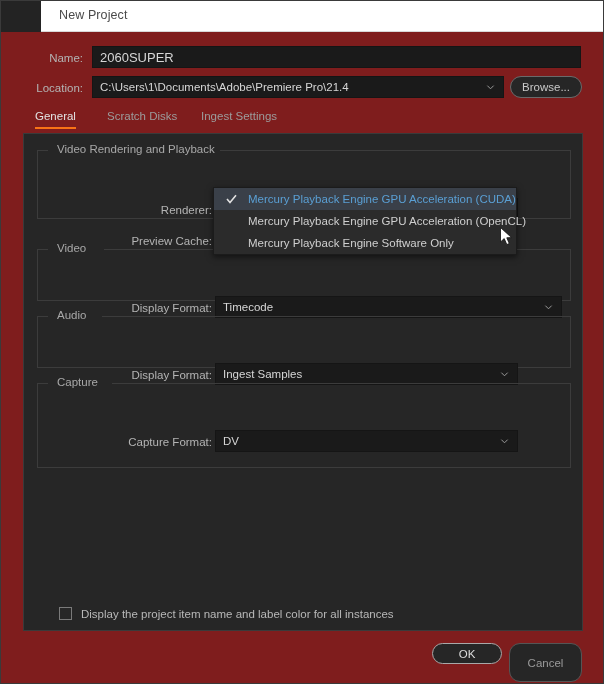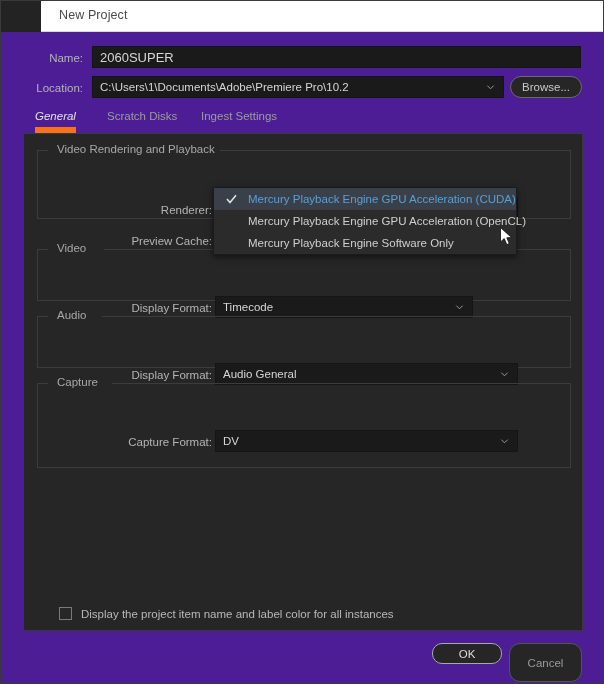--- a/index.html
+++ b/index.html
@@ -55,21 +55,21 @@
     cursor: default;
   }
   #close-btn svg { display: block; }
 
   
   #body {
     position: absolute;
     left: 0; top: 31px;
     width: 604px;
     height: 653px;
-    background: #4c1d95;
+    background: #7f1d1d;
   }
 
   .row-label {
     position: absolute;
     font-size: 11.5px;
     color: #b4b4b4;
     text-align: right;
     white-space: nowrap;
   }
 
@@ -149,22 +149,21 @@
     position: absolute;
     top: 0;
     font-size: 11.5px;
     color: #9c9c9c;
     cursor: default;
     white-space: nowrap;
     padding-bottom: 5px;
   }
   .tab.active {
     color: #e2e2e2;
-    border-bottom: 6px solid #f97316;
-    font-style: italic;
+    border-bottom: 2px solid #f97316;
   }
 
   
   #tab-panel {
     position: absolute;
     left: 22px;
     top: 101px;
     width: 560px;
     height: 498px;
     border: 1px solid #3a3a3a;
@@ -290,21 +289,21 @@
 
   <div id="body">
 
     <div class="row-label" style="left:0; top:20px; width:82px;">Name:</div>
     <div class="text-input" style="left:91px; top:14px; width:489px; height:22px;">
       <span>2060SUPER</span>
     </div>
 
     <div class="row-label" style="left:0; top:50px; width:82px;">Location:</div>
     <div class="combo" style="left:91px; top:44px; width:412px; height:22px;">
-      <span class="val">C:\Users\1\Documents\Adobe\Premiere Pro\10.2</span>
+      <span class="val">C:\Users\1\Documents\Adobe\Premiere Pro\21.4</span>
       <svg class="chev" viewBox="0 0 10 10">
         <polyline points="1.5,3.5 5,7 8.5,3.5" fill="none" stroke="#9a9a9a" stroke-width="1.1"></polyline>
       </svg>
     </div>
     <div class="pill-btn" style="left:509px; top:44px; width:72px; height:22px;">
       <span>Browse...</span>
     </div>
 
     <div id="tabs">
       <div class="tab active" style="left:12px;">
@@ -331,34 +330,34 @@
           <polyline points="1.5,3.5 5,7 8.5,3.5" fill="none" stroke="#9a9a9a" stroke-width="1.1"></polyline>
         </svg>
       </div>
       <div class="row-label" style="left:68px; top:101px; width:120px;">Preview Cache:</div>
 
       <div class="group" style="left:13px; top:115px; width:534px; height:52px;">
         <div class="group-line-right" style="left:66px; right:0;"></div>
         <div class="group-title">Video</div>
       </div>
       <div class="row-label" style="left:68px; top:168px; width:120px;">Display Format:</div>
-      <div class="combo" style="left:191px; top:162px; width:258px; height:22px;">
+      <div class="combo" style="left:191px; top:162px; width:347px; height:22px;">
         <span class="val">Timecode</span>
         <svg class="chev" viewBox="0 0 10 10">
           <polyline points="1.5,3.5 5,7 8.5,3.5" fill="none" stroke="#9a9a9a" stroke-width="1.1"></polyline>
         </svg>
       </div>
 
       <div class="group" style="left:13px; top:182px; width:534px; height:52px;">
         <div class="group-line-right" style="left:64px; right:0;"></div>
         <div class="group-title">Audio</div>
       </div>
       <div class="row-label" style="left:68px; top:235px; width:120px;">Display Format:</div>
       <div class="combo" style="left:191px; top:229px; width:303px; height:22px;">
-        <span class="val">Audio General</span>
+        <span class="val">Ingest Samples</span>
         <svg class="chev" viewBox="0 0 10 10">
           <polyline points="1.5,3.5 5,7 8.5,3.5" fill="none" stroke="#9a9a9a" stroke-width="1.1"></polyline>
         </svg>
       </div>
 
       <div class="group" style="left:13px; top:249px; width:534px; height:85px;">
         <div class="group-line-right" style="left:74px; right:0;"></div>
         <div class="group-title">Capture</div>
       </div>
       <div class="row-label" style="left:68px; top:302px; width:120px;">Capture Format:</div>
@@ -369,21 +368,21 @@
         </svg>
       </div>
 
       <div id="cb-row">
         <div id="cb-box"></div>
         <div id="cb-label">Display the project item name and label color for all instances</div>
       </div>
 
     </div>
 
-    <div class="pill-btn primary" style="left:431px; top:611px; width:70px; height:21px;border-radius:10px;">
+    <div class="pill-btn primary" style="left:431px; top:611px; width:70px; height:21px;">
       <span>OK</span>
     </div>
     <div class="pill-btn dim" style="left:508px; top:611px; width:73px; height:39px;">
       <span>Cancel</span>
     </div>
 
     <div id="dropdown" style="left:212px; top:155px; width:304px;">
       <div class="dd-item selected">
         <svg class="dd-check" viewBox="0 0 11 11">
           <polyline points="1,5.5 4,9 10,1.8" fill="none" stroke="#e0e0e0" stroke-width="1.6"></polyline>

